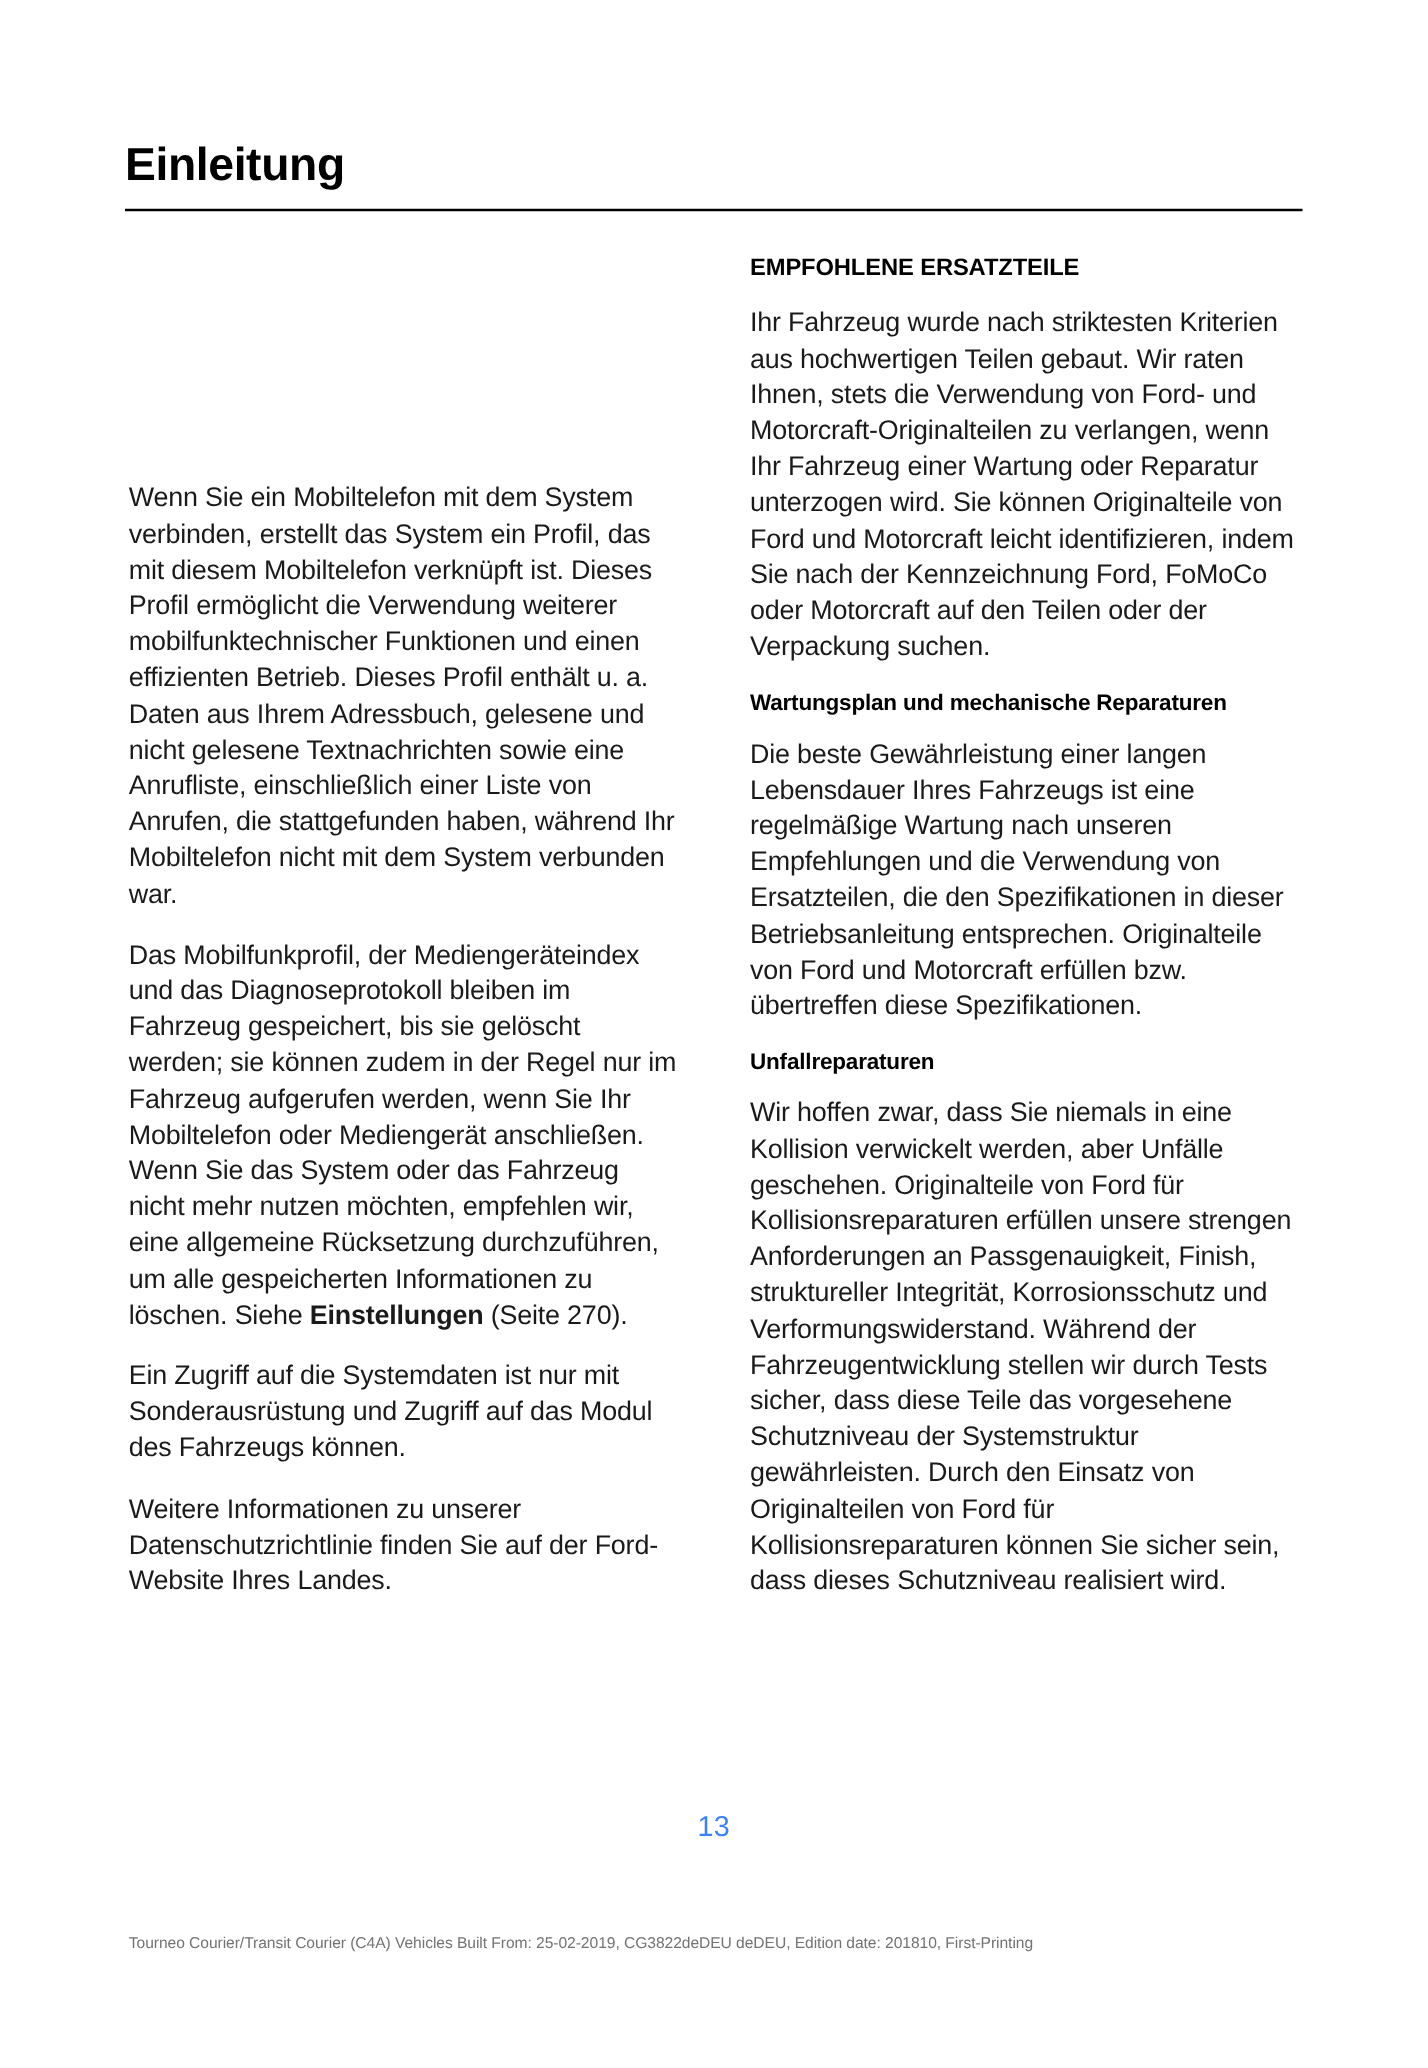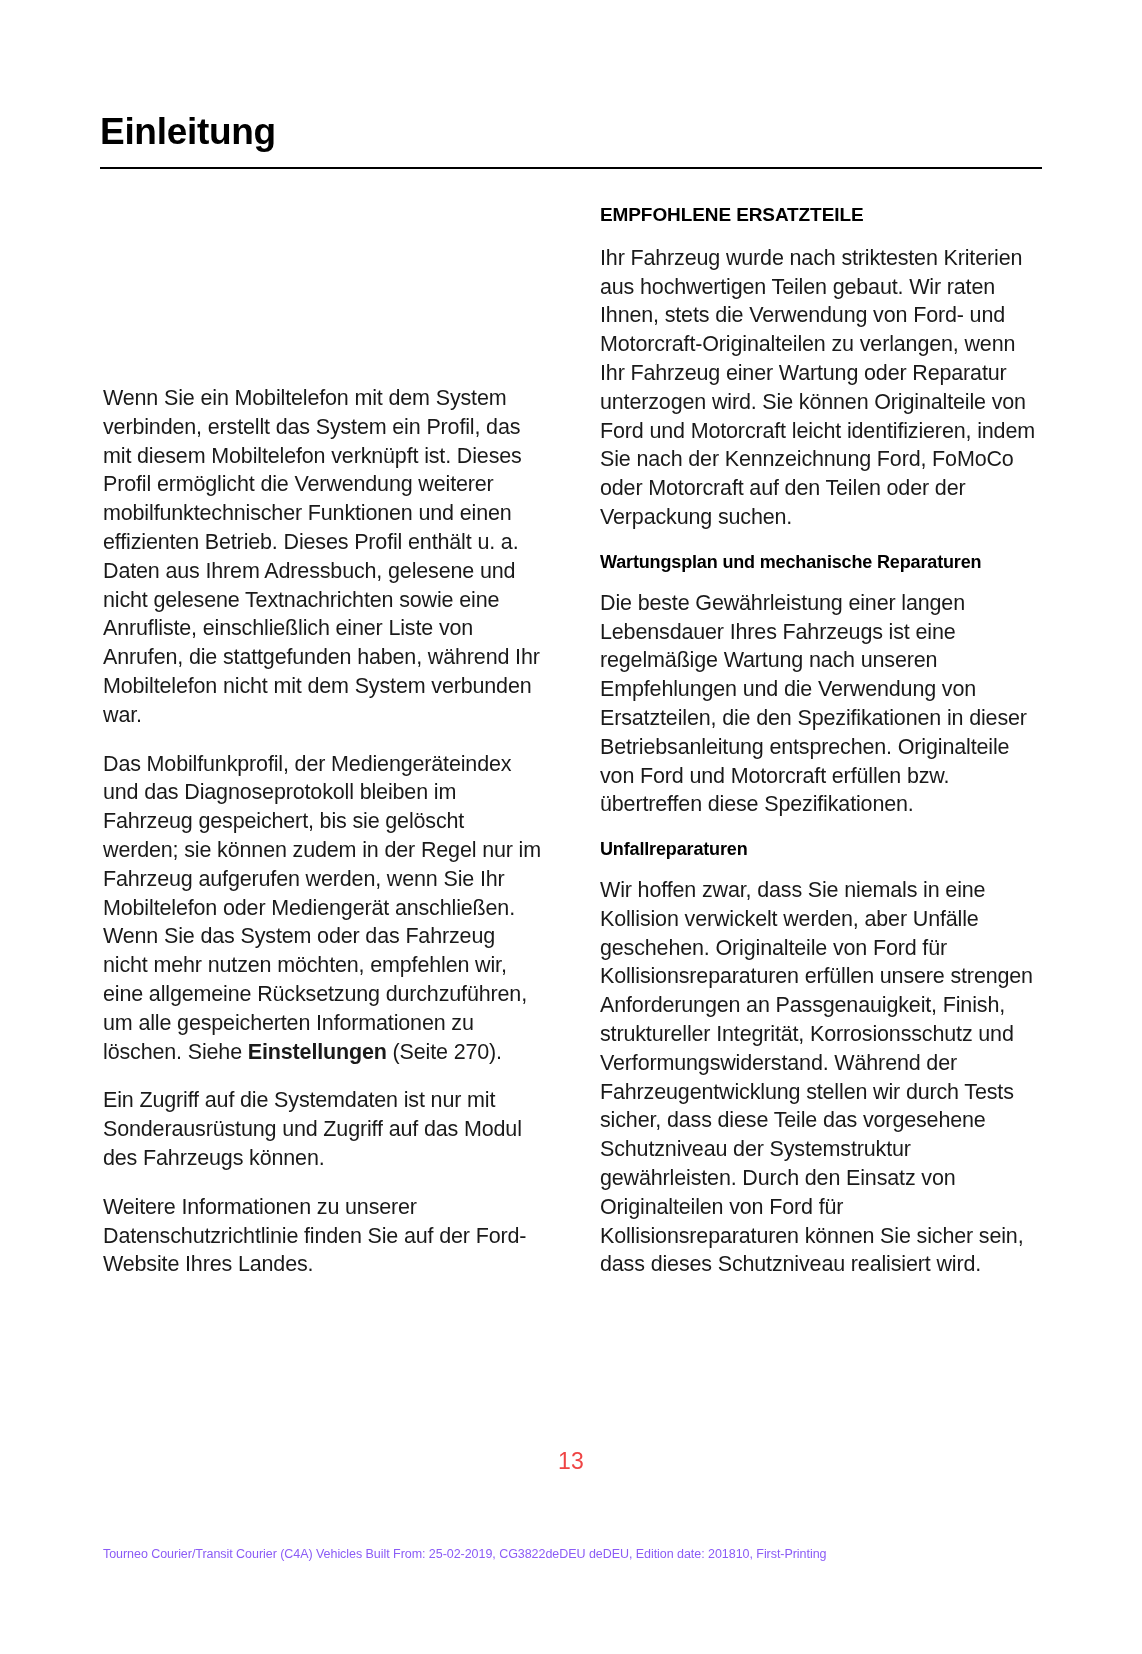--- a/index.html
+++ b/index.html
@@ -86,31 +86,31 @@
     font-weight: bold;
   }
   
   .page-number {
     position: absolute;
     left: 0;
     top: 1448px;
     width: 1142px;
     text-align: center;
     font-size: 23px;
-    color: #ef4444;
+    color: #3b82f6;
     letter-spacing: 0.3px;
   }
   
   .footer {
     position: absolute;
     left: 103px;
     top: 1546px;
     width: 940px;
     font-size: 12.5px;
-    color: #8b5cf6;
+    color: #737373;
     letter-spacing: -0.05px;
     line-height: 1.3;
   }
 </style>
 </head>
 <body>
 
 <div class="page">
 
   <div class="header">

